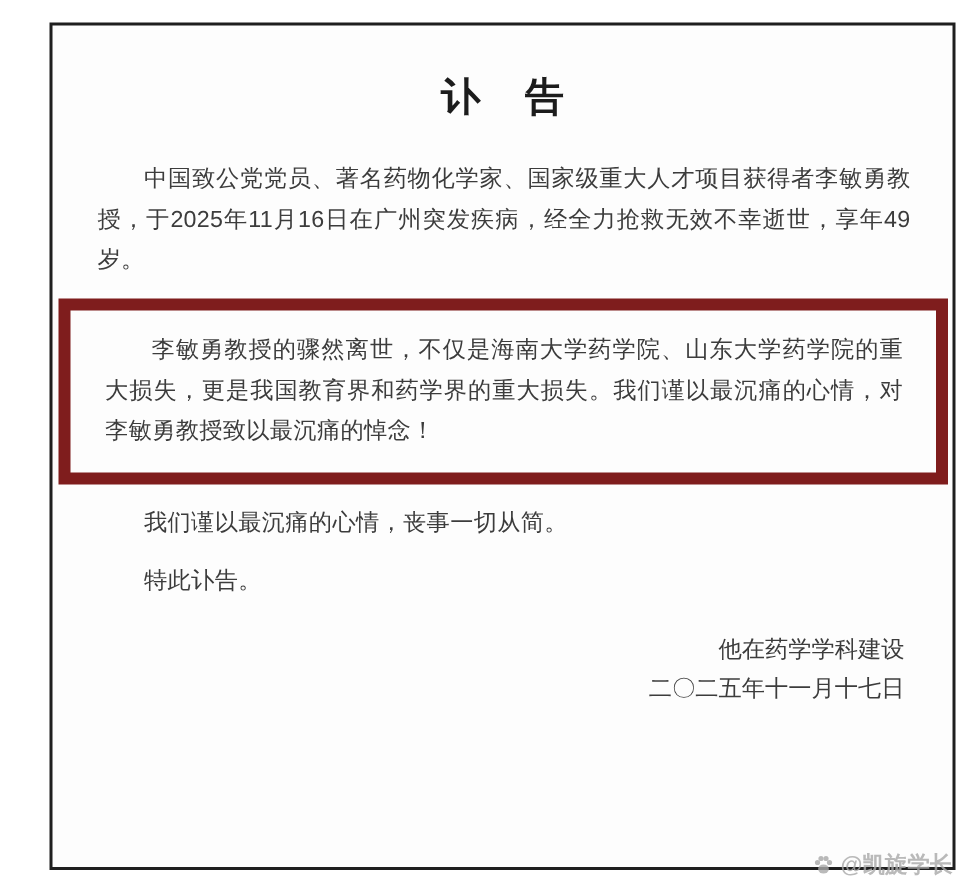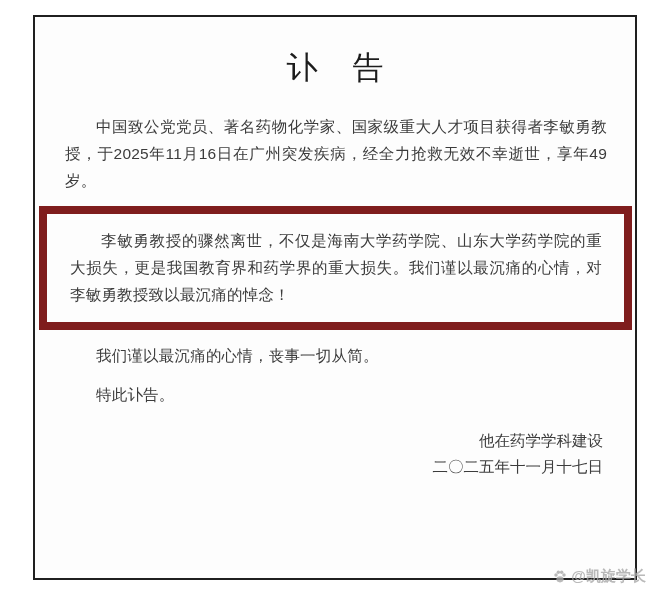--- a/index.html
+++ b/index.html
@@ -21,22 +21,22 @@
     width: 604px;
     height: 565px;
     box-sizing: border-box;
     border: 2px solid #1f1f1f;
     background: #fdfdfd;
     padding: 26px 16px 0 18px;
   }
   .title {
     margin: 4px 0 24px 0;
     text-align: center;
-    font-size: 31px;
-    font-weight: normal;
+    font-size: 26px;
+    font-weight: bold;
     color: #1c1c1c;
     letter-spacing: 2px;
   }
   .para {
     margin: 12px;
     font-size: 15.5px;
     line-height: 27px;
     color: #3c3c3c;
     text-indent: 2em;
     text-align: justify;
@@ -51,21 +51,21 @@
   .signature {
     margin-top: 20px;
     text-align: right;
     padding-right: 16px;
     font-size: 15.5px;
     line-height: 26px;
     color: #3c3c3c;
   }
   .watermark {
     position: absolute;
-    right: 4px;
+    right: 15px;
     bottom: 5px;
     display: flex;
     align-items: center;
     gap: 3px;
     font-size: 15px;
     font-weight: bold;
     color: #a9a9a9;
     opacity: 0.8;
     z-index: 2;
   }

